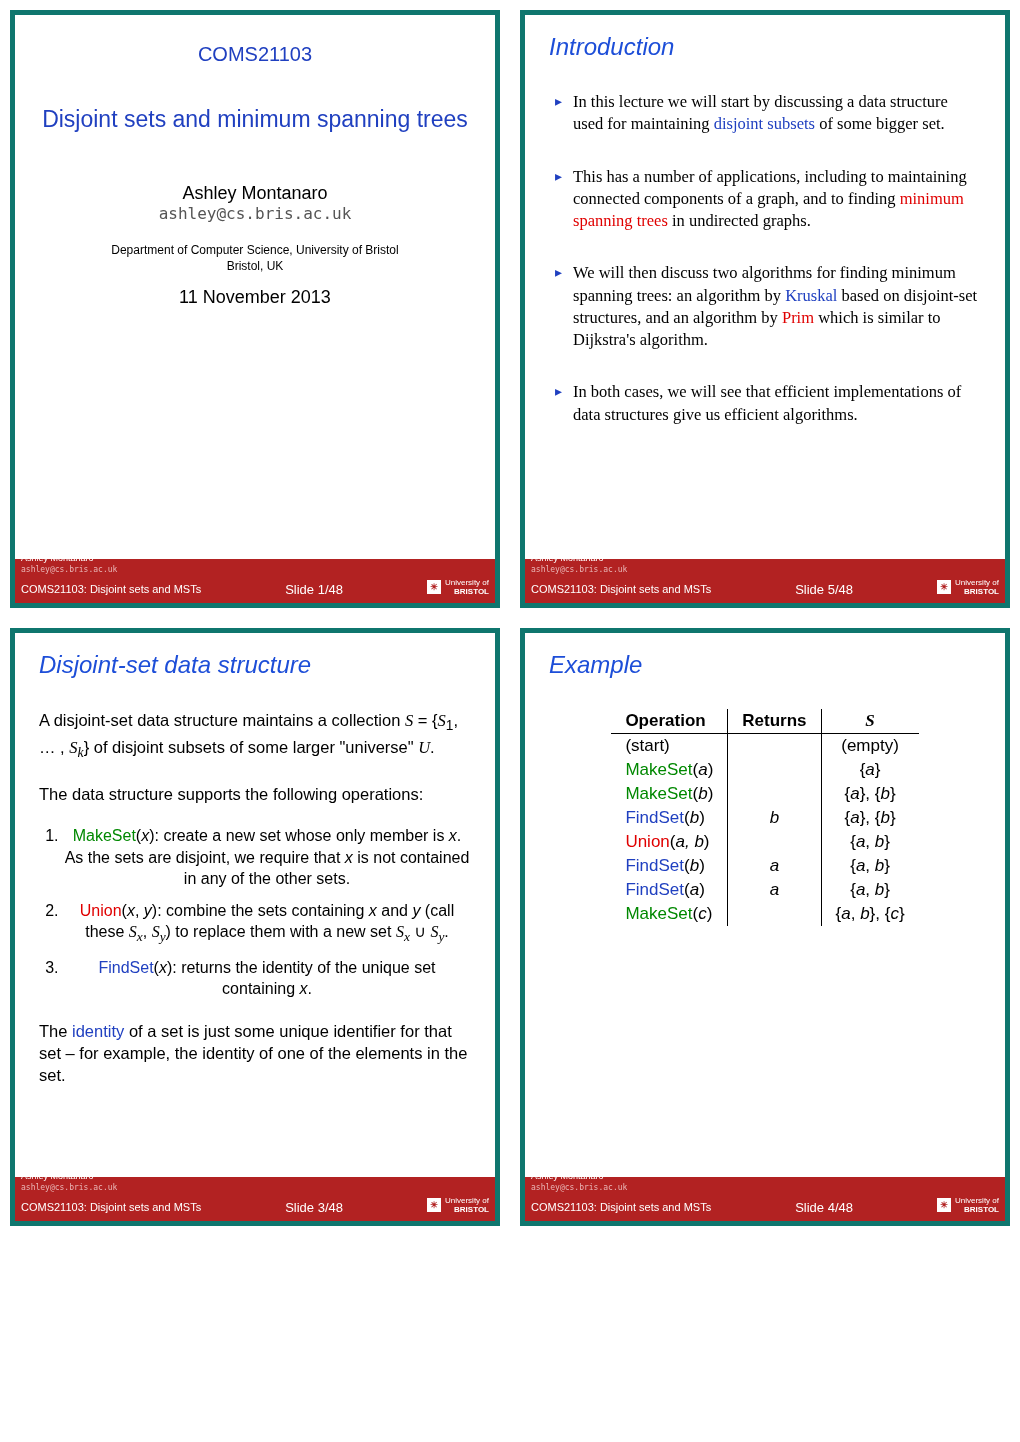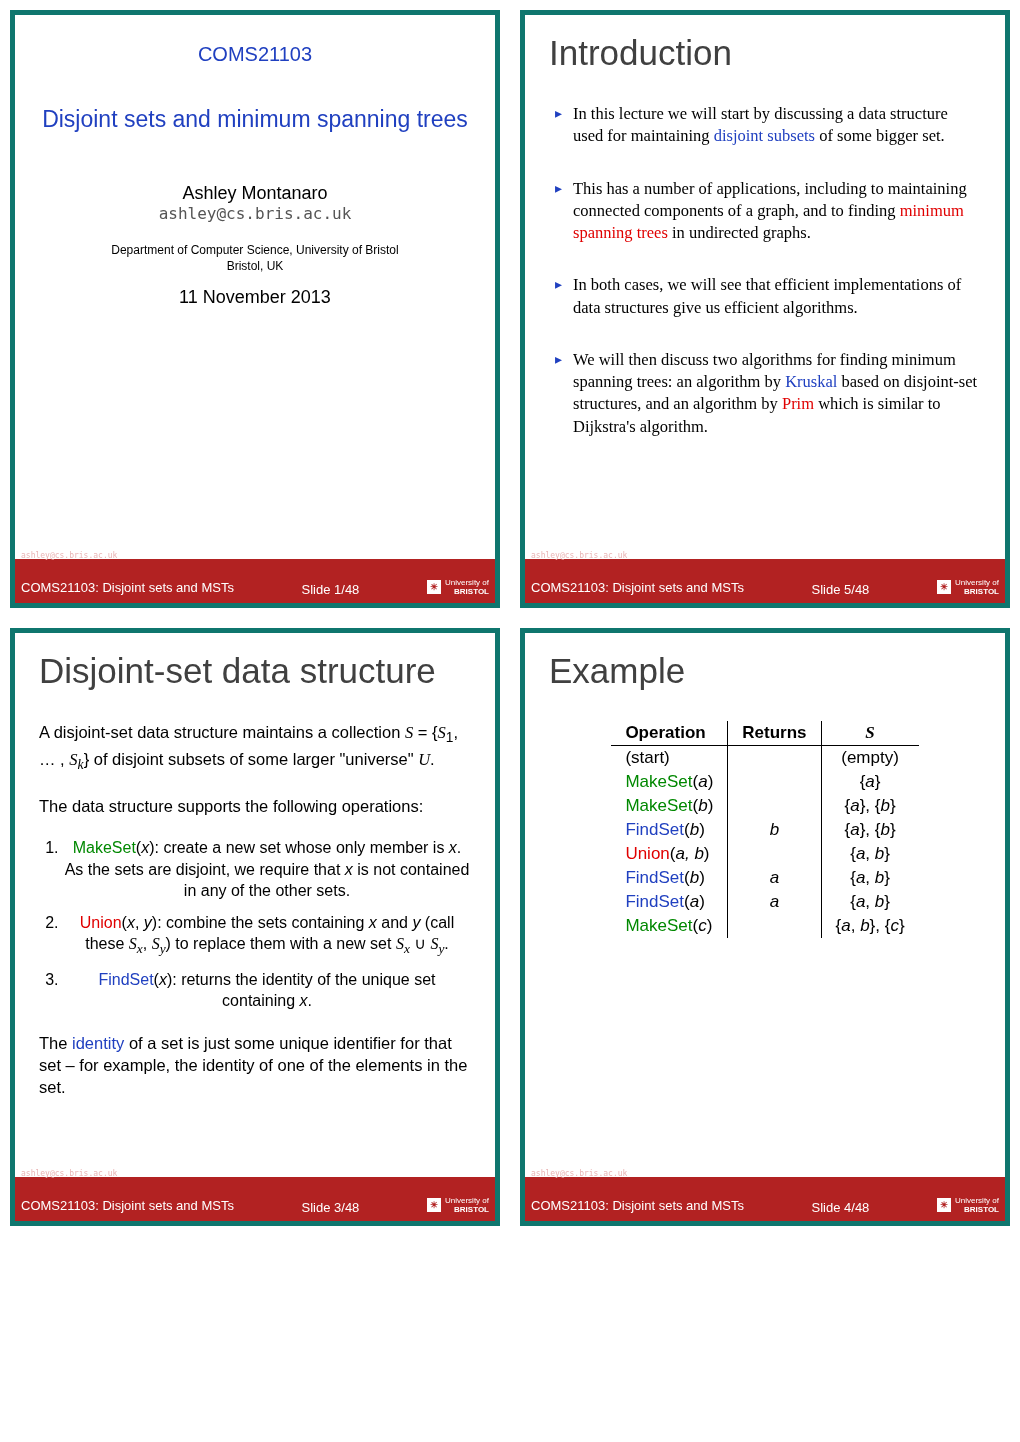--- a/index.html
+++ b/index.html
@@ -38,21 +38,21 @@
     padding: 4px 6px 6px 6px;
     display: flex;
     justify-content: space-between;
     align-items: flex-end;
     height: 44px;
     box-sizing: border-box;
   }
   .footer-left { line-height: 1.4; }
   .footer-left .name { font-size: 9px; }
   .footer-left .email { color: #e9b5b5; font-family: monospace; }
-  .footer-left .course { font-size: 13px; margin-top: 18px; }
+  .footer-left .course { font-size: 11px; margin-top: 6px; }
   .footer-center { align-self: flex-end; font-size: 13px; text-align: center; }
   .footer-right {
     text-align: right;
     font-size: 8px;
     line-height: 1.2;
     display: flex;
     align-items: center;
     gap: 4px;
   }
   .footer-right .logo-box {
@@ -79,24 +79,25 @@
     font-size: 23px;
     margin-bottom: 50px;
     font-weight: normal;
   }
   .center { text-align: center; }
   .author { font-size: 18px; }
   .email-mono { font-family: monospace; color: #555; font-size: 16px; }
   .dept { font-size: 12px; margin-top: 20px; }
   .date { font-size: 18px; margin-top: 14px; }
   h2.slide-title {
-    color: #404040;
+    color: #1d4ed8;
     font-weight: normal;
-    font-size: 35px;
+    font-size: 24px;
     margin: 0 0 30px 0;
+    font-style: italic;
   }
   ul.bullets {
     list-style: none;
     padding-left: 6px;
     margin: 0;
     font-family: Liberation Serif, serif;
   }
   ul.bullets > li {
     margin-bottom: 30px;
     padding-left: 18px;
@@ -179,24 +180,24 @@
     <div class="slide-body">
       <h2 class="slide-title">Introduction</h2>
       <ul class="bullets">
         <li>
           <span>In this lecture we will start by discussing a data structure used for maintaining </span><span class="blue">disjoint subsets</span><span> of some bigger set.</span>
         </li>
         <li>
           <span>This has a number of applications, including to maintaining connected components of a graph, and to finding </span><span class="red">minimum spanning trees</span><span> in undirected graphs.</span>
         </li>
         <li>
-          <span>In both cases, we will see that efficient implementations of data structures give us efficient algorithms.</span>
+          <span>We will then discuss two algorithms for finding minimum spanning trees: an algorithm by </span><span class="blue">Kruskal</span><span> based on disjoint-set structures, and an algorithm by </span><span class="red">Prim</span><span> which is similar to Dijkstra's algorithm.</span>
         </li>
         <li>
-          <span>We will then discuss two algorithms for finding minimum spanning trees: an algorithm by </span><span class="blue">Kruskal</span><span> based on disjoint-set structures, and an algorithm by </span><span class="red">Prim</span><span> which is similar to Dijkstra's algorithm.</span>
+          <span>In both cases, we will see that efficient implementations of data structures give us efficient algorithms.</span>
         </li>
       </ul>
     </div>
     <div class="slide-footer">
       <div class="footer-left">
         <div class="name">Ashley Montanaro</div>
         <div class="email">ashley@cs.bris.ac.uk</div>
         <div class="course">COMS21103: Disjoint sets and MSTs</div>
       </div>
       <div class="footer-center">Slide 5/48</div>

